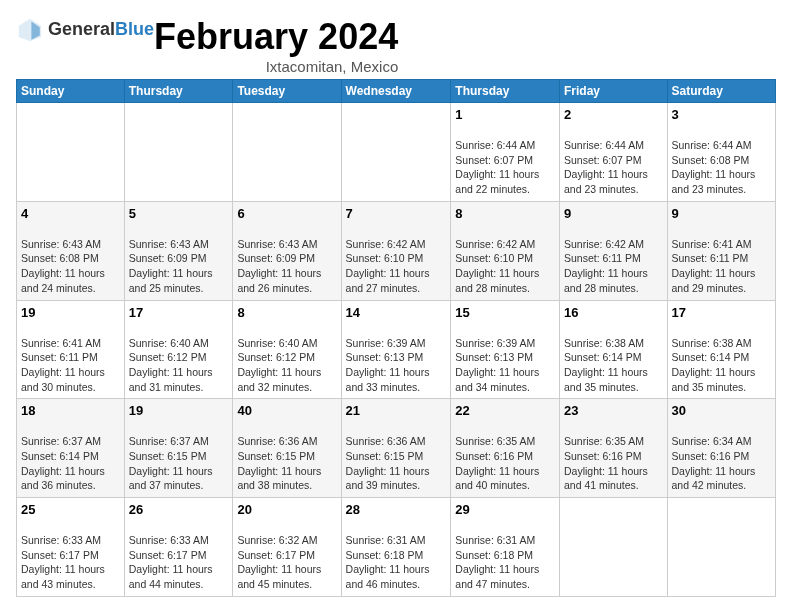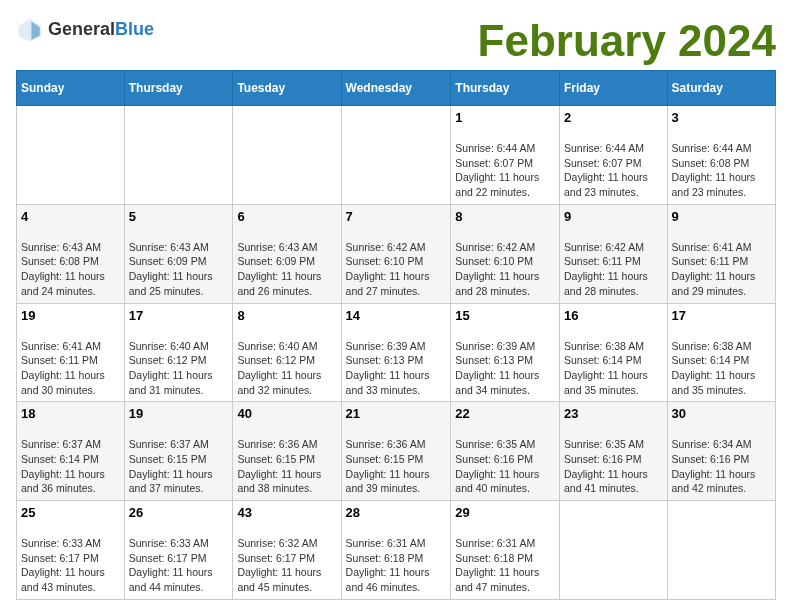--- a/index.html
+++ b/index.html
@@ -5,21 +5,20 @@
     * { box-sizing: border-box; margin: 0; padding: 0; }
     body {
       font-family: Arial, sans-serif;
       background: #fff;
       width: 792px;
       min-height: 612px;
       padding: 16px;
     }
     .header {
       display: flex;
-      justify-content: space-between;
       align-items: flex-start;
       margin-bottom: 4px;
     }
     .logo {
       display: flex;
       align-items: center;
       gap: 4px;
     }
     .logo-text {
       font-size: 18px;
@@ -29,37 +28,37 @@
     .logo-general { color: #333; }
     .logo-blue { color: #2a7fc1; }
     .logo-icon {
       width: 28px;
       height: 28px;
     }
     .title-block {
       text-align: right;
     }
     .month-title {
-      font-size: 44px;
+      font-size: 36px;
       font-weight: bold;
-      color: #4d7c0f;
+      color: #000000;
     }
     .location {
       font-size: 15px;
       color: #555;
     }
     table {
       width: 100%;
       border-collapse: collapse;
       font-size: 11px;
     }
     thead tr th {
       background: #2a7fc1;
       color: #fff;
-      padding: 10px 4px;
+      padding: 4px 4px;
       text-align: left;
       font-size: 12px;
       border: 1px solid #1a6faa;
     }
     tbody tr td {
       border: 1px solid #ccc;
       padding: 4px;
       vertical-align: top;
       width: 113px;
       min-height: 80px;
@@ -94,20 +93,21 @@
     <svg class="logo-icon" viewBox="0 0 40 40" xmlns="http://www.w3.org/2000/svg">
       <polygon points="20,4 36,14 36,30 20,36 4,30 4,14" fill="#2a7fc1" opacity="0.15"></polygon>
       <polygon points="22,8 34,16 34,28 22,34" fill="#2a7fc1" opacity="0.5"></polygon>
     </svg>
     <div class="logo-text">
       <div><span class="logo-general">General</span><span class="logo-blue">Blue</span></div>
     </div>
   </div>
   <div class="title-block">
     <div class="month-title">February 2024</div>
+    <div class="location">Ixtacomitan, Mexico</div>
   </div>
 </div>
 
 <table>
   <thead>
     <tr>
     <th>Sunday</th>
         <th>Thursday</th>
         <th>Tuesday</th>
         <th>Wednesday</th>
@@ -228,21 +228,21 @@
       <tr>
         <td>
           <span class="day-number">25</span>
           <div class="day-info">Sunrise: 6:33 AM<br>Sunset: 6:17 PM<br>Daylight: 11 hours and 43 minutes.</div>
         </td>
         <td>
           <span class="day-number">26</span>
           <div class="day-info">Sunrise: 6:33 AM<br>Sunset: 6:17 PM<br>Daylight: 11 hours and 44 minutes.</div>
         </td>
         <td>
-          <span class="day-number">43</span>
+          <span class="day-number">20</span>
           <div class="day-info">Sunrise: 6:32 AM<br>Sunset: 6:17 PM<br>Daylight: 11 hours and 45 minutes.</div>
         </td>
         <td>
           <span class="day-number">28</span>
           <div class="day-info">Sunrise: 6:31 AM<br>Sunset: 6:18 PM<br>Daylight: 11 hours and 46 minutes.</div>
         </td>
         <td>
           <span class="day-number">29</span>
           <div class="day-info">Sunrise: 6:31 AM<br>Sunset: 6:18 PM<br>Daylight: 11 hours and 47 minutes.</div>
         </td>

